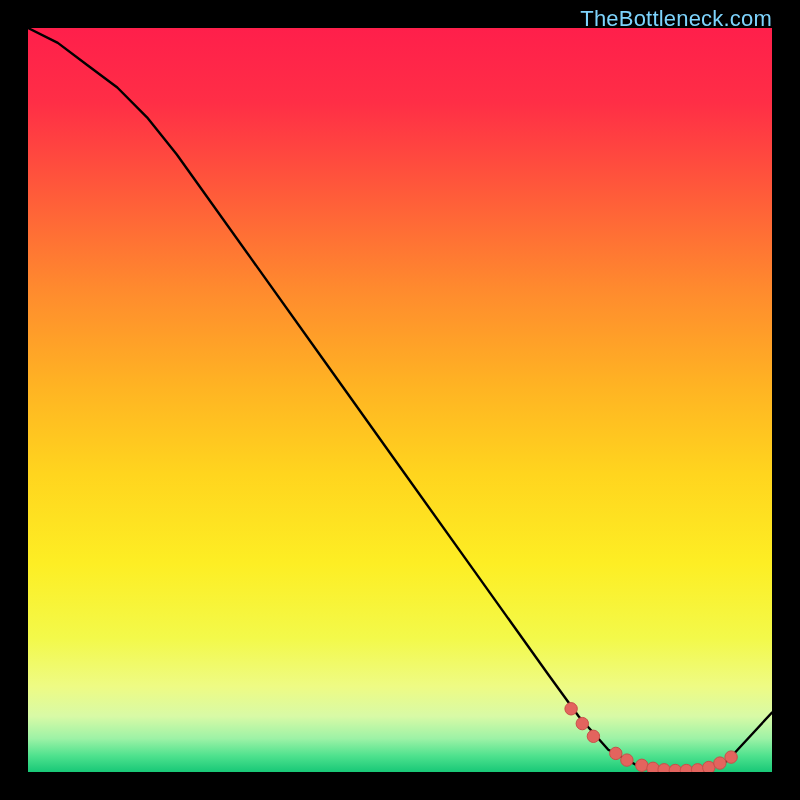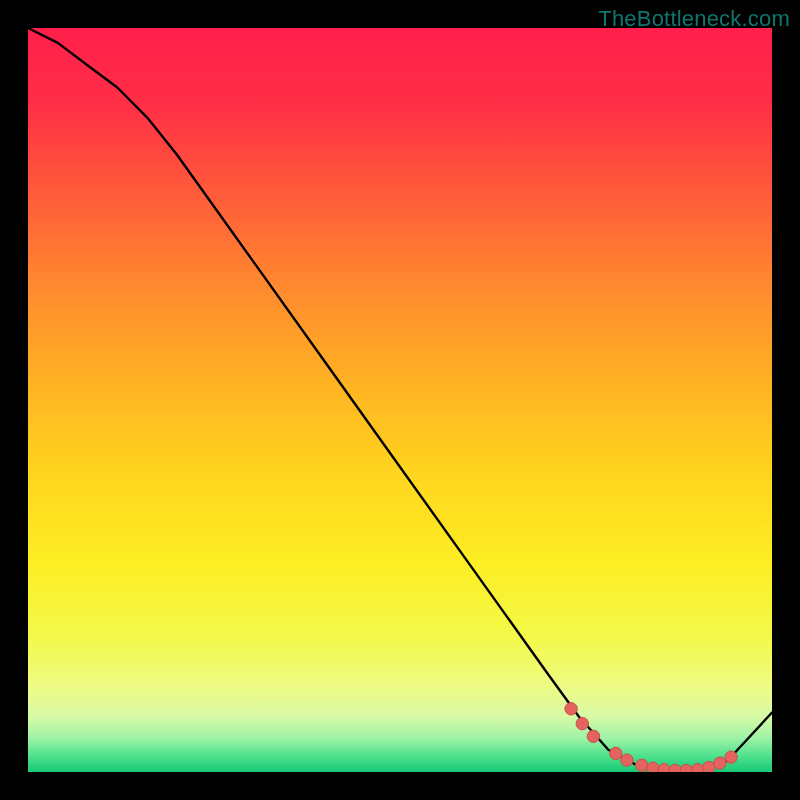--- a/index.html
+++ b/index.html
@@ -13,22 +13,22 @@
   }
   .frame {
     position: relative;
     width: 800px;
     height: 800px;
     background: #000;
   }
   .watermark {
     position: absolute;
     top: 6px;
-    right: 10px;
-    color: #0f766e;
+    right: 28px;
+    color: #7dd3fc;
     font-size: 22px;
     font-weight: 400;
     letter-spacing: 0.2px;
     z-index: 10;
   }
   .plot {
     position: absolute;
     left: 28px;
     top: 28px;
     width: 744px;

